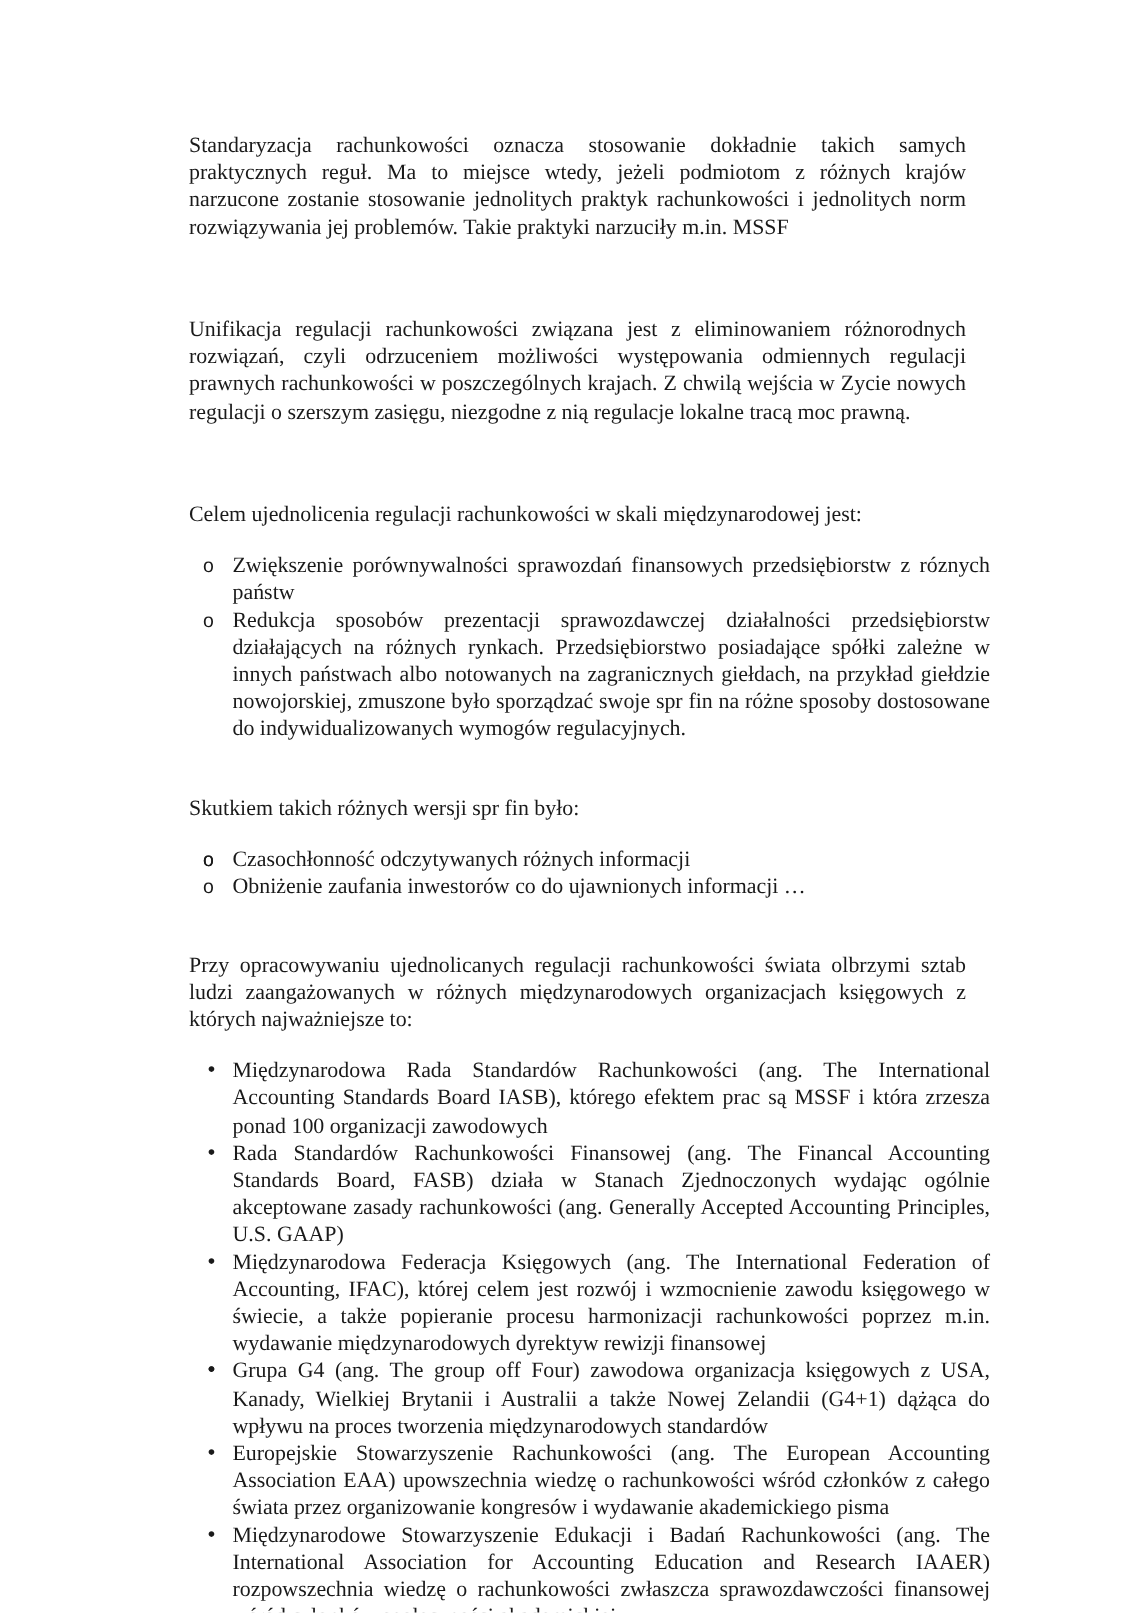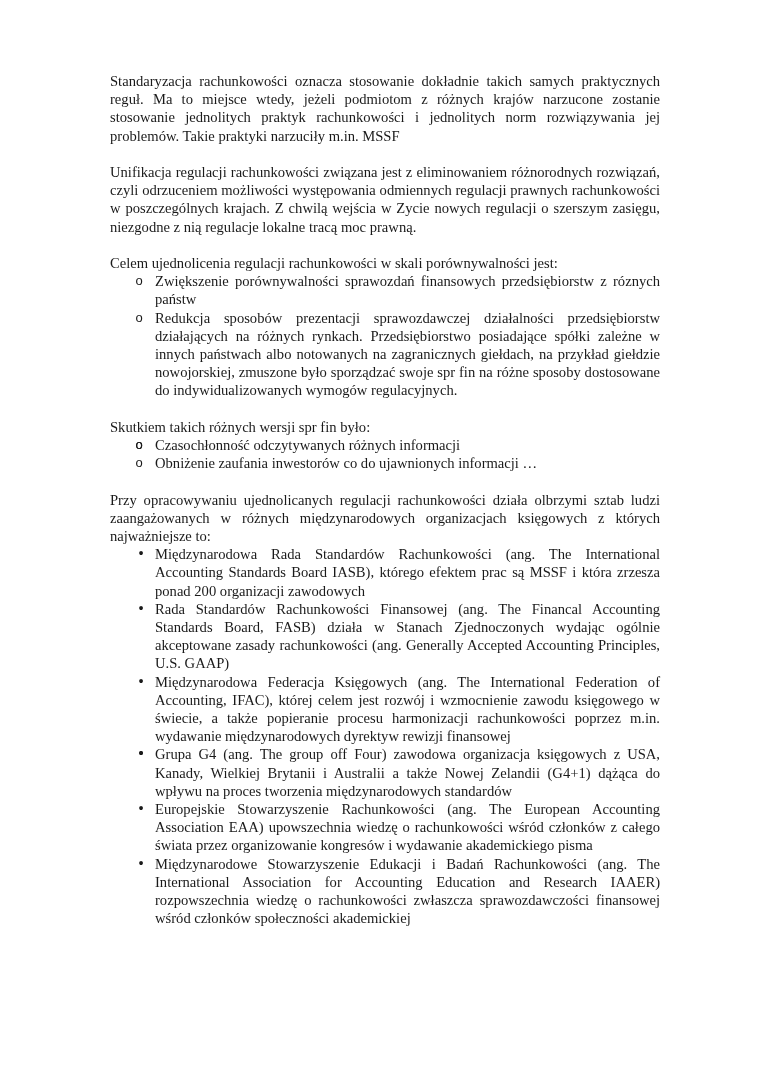--- a/index.html
+++ b/index.html
@@ -17,21 +17,21 @@
       font-size: 14.6px;
       line-height: 18.2px;
     }
     .page {
       position: absolute;
       left: 110px;
       top: 72px;
       width: 550px;
     }
     p {
-      margin: 0;
+      margin: 16px;
       text-align: justify;
     }
     .gap {
       height: 18.2px;
     }
     ul {
       list-style: none;
       margin: 0;
       padding: 0;
     }
@@ -61,21 +61,21 @@
 <body>
 
 <div class="page">
 
   <p>Standaryzacja rachunkowości oznacza stosowanie dokładnie takich samych praktycznych reguł. Ma to miejsce wtedy, jeżeli podmiotom z różnych krajów narzucone zostanie stosowanie jednolitych praktyk rachunkowości i jednolitych norm rozwiązywania jej problemów. Takie praktyki narzuciły m.in. MSSF</p>
   <div class="gap"></div>
 
   <p>Unifikacja regulacji rachunkowości związana jest z eliminowaniem różnorodnych rozwiązań, czyli odrzuceniem możliwości występowania odmiennych regulacji prawnych rachunkowości w poszczególnych krajach. Z chwilą wejścia w Zycie nowych regulacji o szerszym zasięgu, niezgodne z nią regulacje lokalne tracą moc prawną.</p>
   <div class="gap"></div>
 
-  <p>Celem ujednolicenia regulacji rachunkowości w skali porównywalności jest:</p>
+  <p>Celem ujednolicenia regulacji rachunkowości w skali międzynarodowej jest:</p>
   <ul>
     <li>
       <span class="marker circle">o</span>
       <span>Zwiększenie porównywalności sprawozdań finansowych przedsiębiorstw  z róznych państw</span>
     </li>
     <li>
       <span class="marker circle">o</span>
       <span>Redukcja sposobów prezentacji sprawozdawczej działalności przedsiębiorstw działających na różnych rynkach. Przedsiębiorstwo posiadające spółki zależne w innych państwach albo notowanych na zagranicznych giełdach, na przykład giełdzie nowojorskiej, zmuszone było sporządzać swoje spr fin na różne sposoby dostosowane do indywidualizowanych wymogów regulacyjnych.</span>
     </li>
   </ul>
@@ -90,25 +90,25 @@
       <span class="marker circle">o</span>
       <span>Czasochłonność odczytywanych różnych informacji</span>
     </li>
     <li>
       <span class="marker circle">o</span>
       <span>Obniżenie zaufania inwestorów co do ujawnionych informacji …</span>
     </li>
   </ul>
   <div class="gap"></div>
 
-  <p>Przy opracowywaniu ujednolicanych regulacji rachunkowości działa olbrzymi sztab ludzi zaangażowanych w różnych międzynarodowych organizacjach księgowych z których najważniejsze to:</p>
+  <p>Przy opracowywaniu ujednolicanych regulacji rachunkowości świata olbrzymi sztab ludzi zaangażowanych w różnych międzynarodowych organizacjach księgowych z których najważniejsze to:</p>
   <ul class="bullets">
     <li>
       <span class="marker disc">•</span>
-      <span>Międzynarodowa Rada Standardów Rachunkowości (ang. The International Accounting Standards Board IASB), którego efektem prac są MSSF i która zrzesza ponad 200 organizacji zawodowych</span>
+      <span>Międzynarodowa Rada Standardów Rachunkowości (ang. The International Accounting Standards Board IASB), którego efektem prac są MSSF i która zrzesza ponad 100 organizacji zawodowych</span>
     </li>
     <li>
       <span class="marker disc">•</span>
       <span>Rada Standardów Rachunkowości Finansowej (ang. The Financal Accounting Standards Board, FASB) działa w Stanach Zjednoczonych wydając ogólnie akceptowane zasady rachunkowości (ang. Generally Accepted Accounting Principles, U.S. GAAP)</span>
     </li>
     <li>
       <span class="marker disc">•</span>
       <span>Międzynarodowa Federacja Księgowych (ang. The International Federation of Accounting, IFAC), której celem jest rozwój i wzmocnienie zawodu księgowego w świecie, a także popieranie procesu harmonizacji rachunkowości poprzez m.in. wydawanie międzynarodowych dyrektyw rewizji finansowej</span>
     </li>
     <li>

